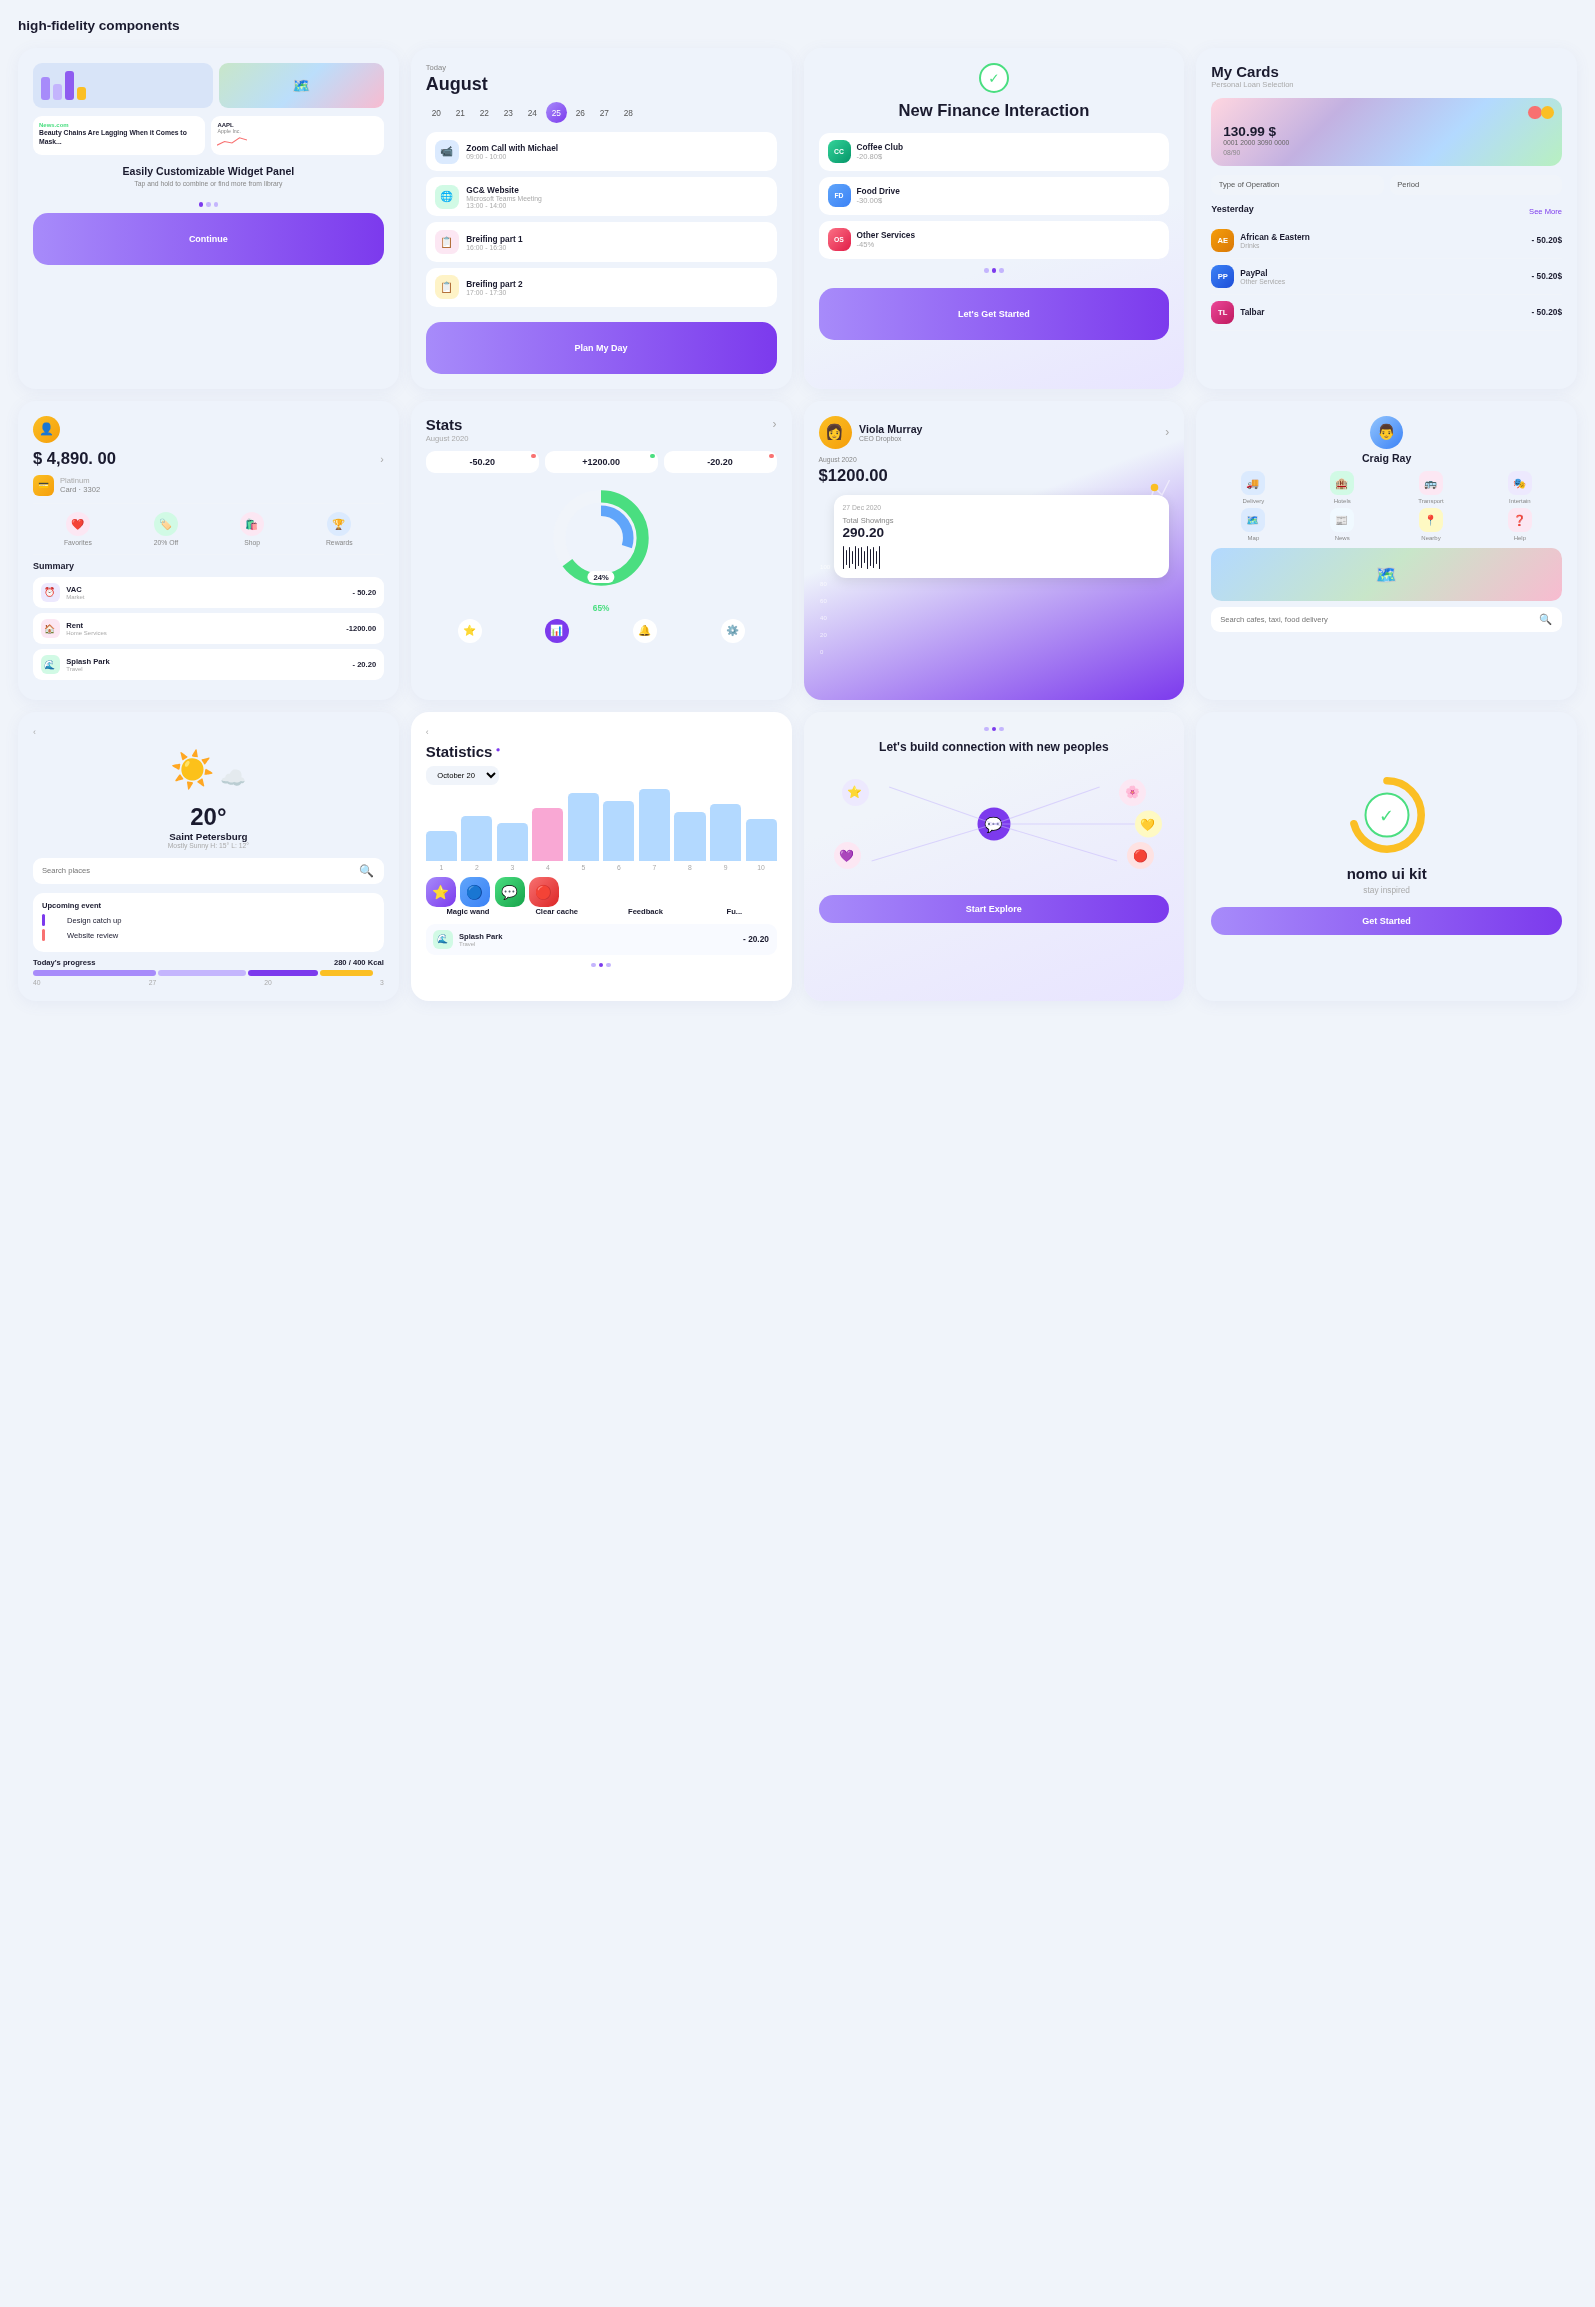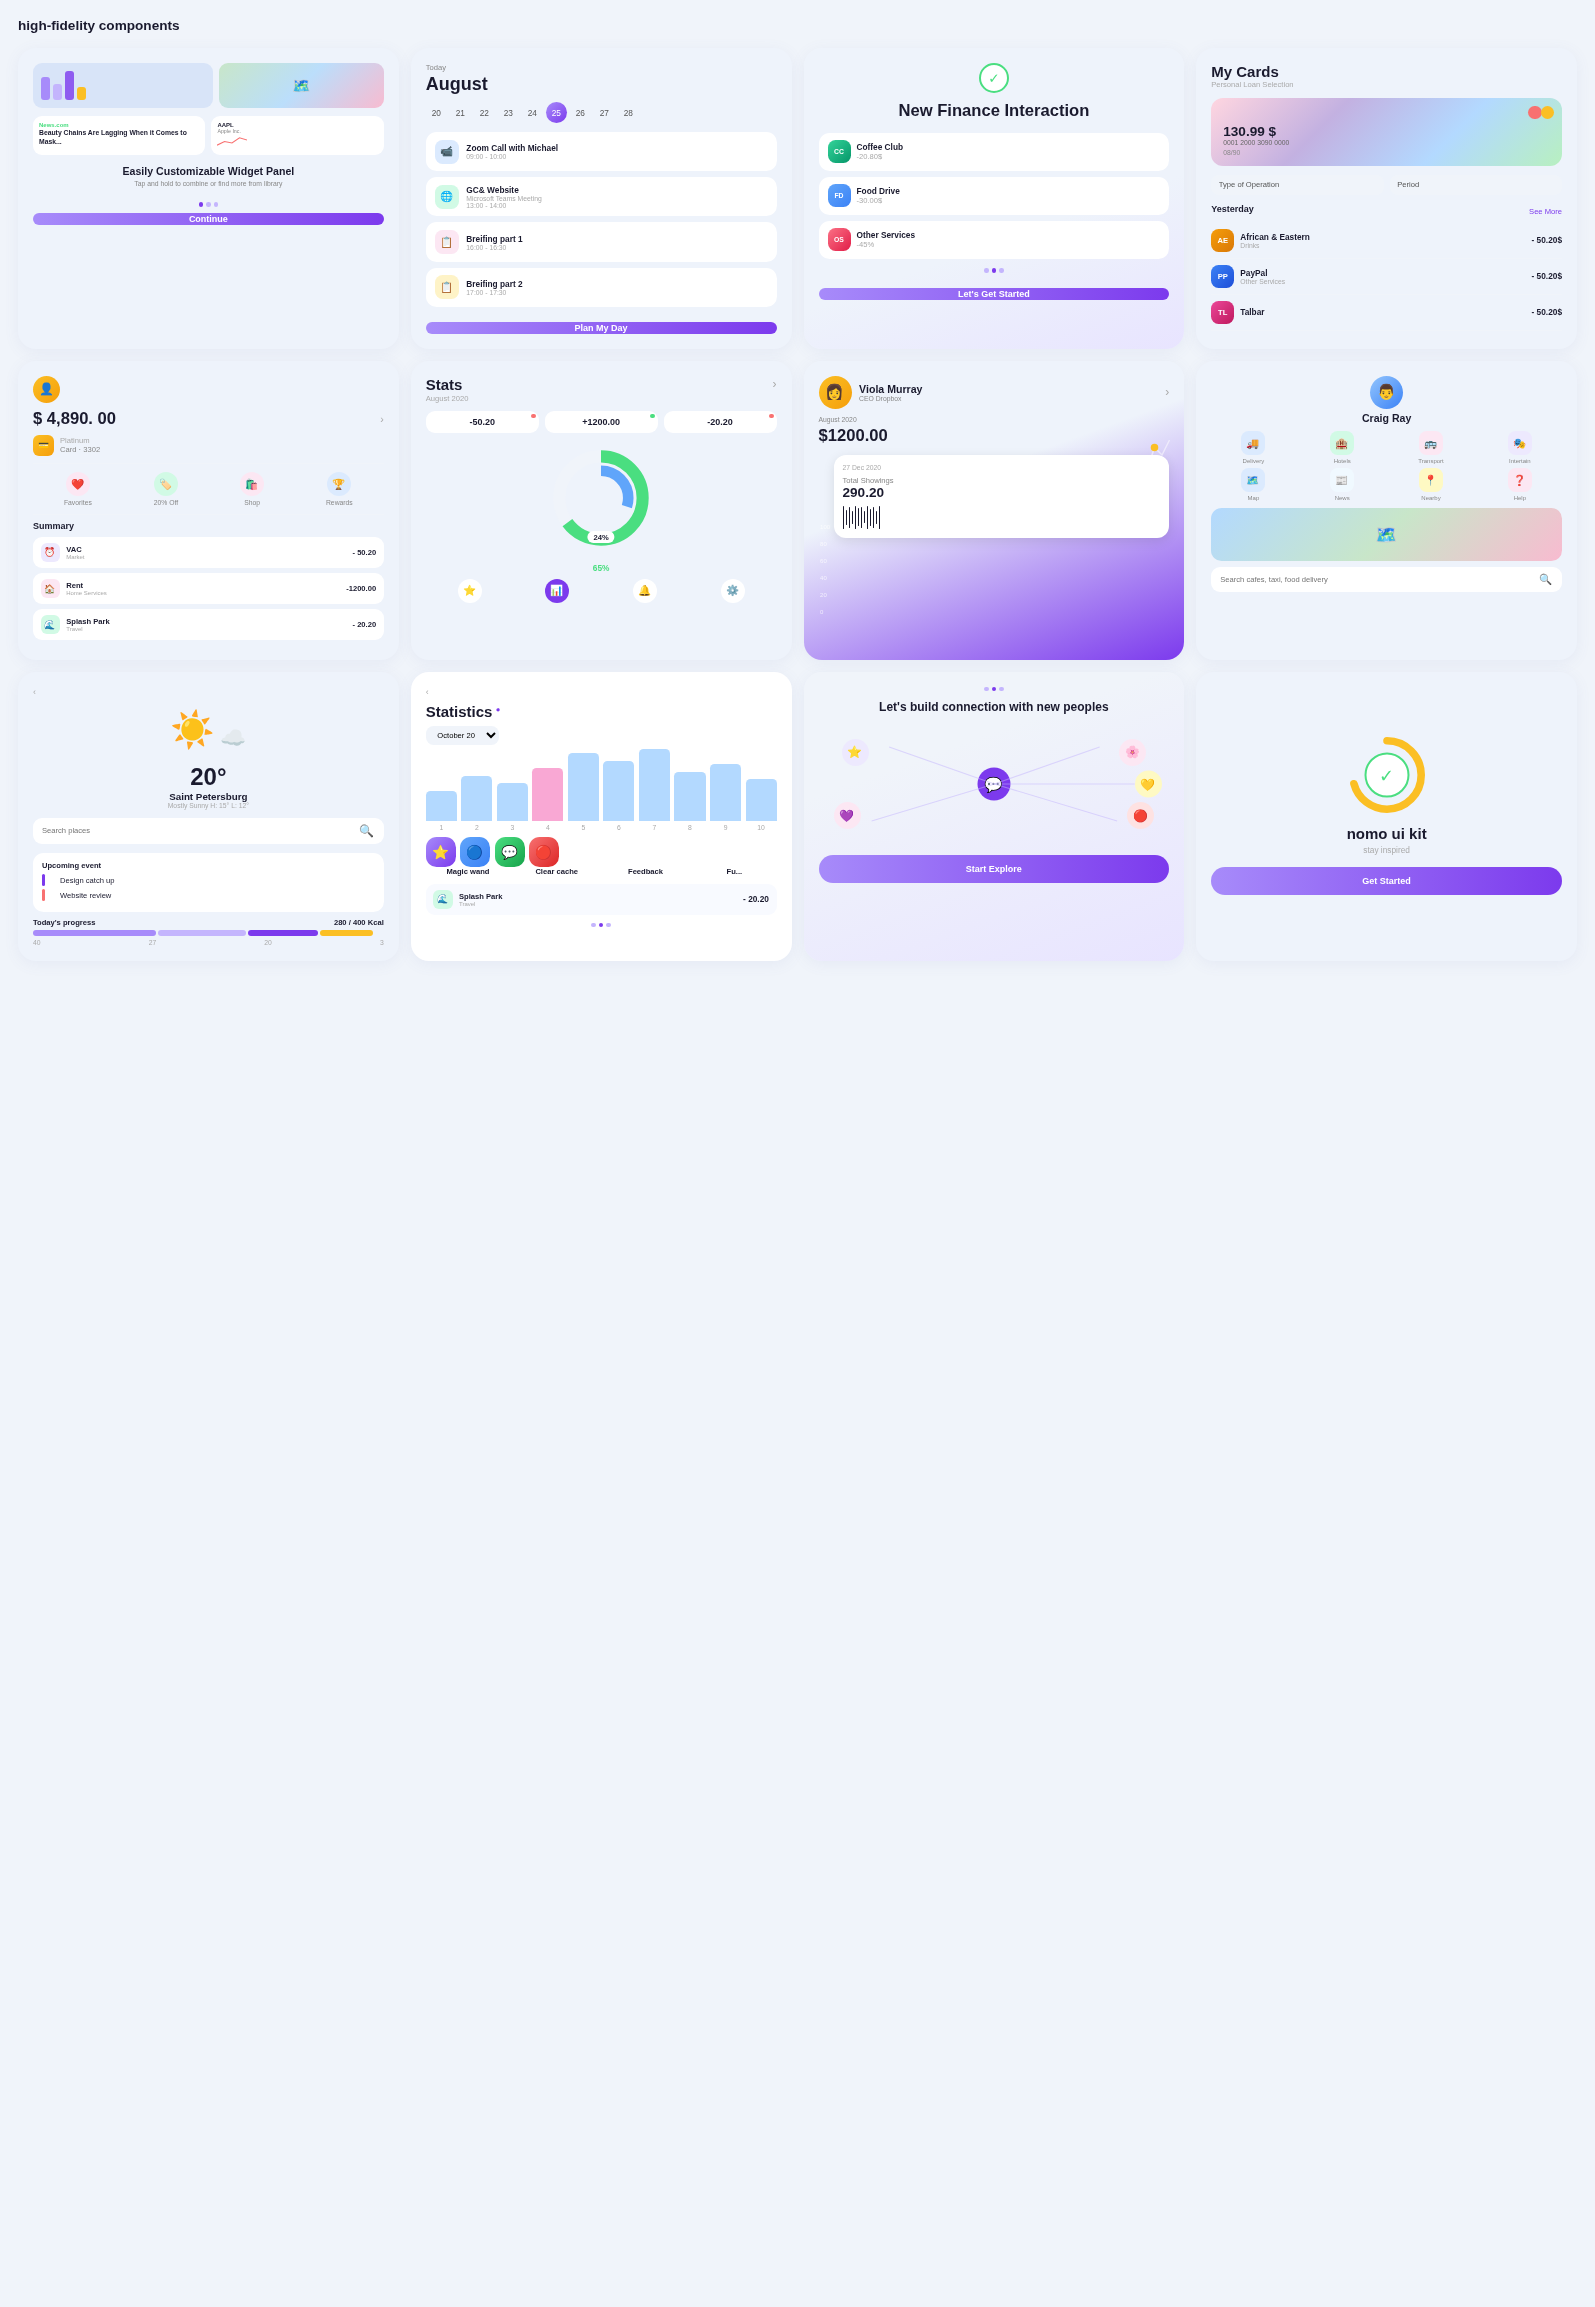--- a/index.html
+++ b/index.html
@@ -83,21 +83,21 @@
     .stock-name { font-size: 6px; font-weight: 700; color: #1a1a2e; }
     .stock-sub { font-size: 5.3px; color: #888; }
     .sparkline { width: 30px; height: 15px; }
     .card1-title { font-size: 10.6px; font-weight: 700; color: #1a1a2e; text-align: center; margin-top: 3px; }
     .card1-sub { font-size: 6.8px; color: #888; text-align: center; margin-top: 3px; margin-bottom: 9px; }
     .btn-primary {
       background: linear-gradient(90deg, #a78bfa, #7c3aed);
       color: #fff;
       border: none;
       border-radius: 15px;
-      padding: 1px 21px;
+      padding: 21px 21px;
       font-size: 9px;
       font-weight: 600;
       cursor: pointer;
       width: 100%;
     }
     .dots { display: flex; gap: 3px; margin: 6px 0; }
     .dot { width: 4.5px; height: 4.5px; border-radius: 50%; background: #c4b5fd; }
     .dot.active { background: #7c3aed; }
 
     
@@ -293,21 +293,21 @@
     .temp { font-size: 24px; font-weight: 800; color: #1a1a2e; text-align: center; }
     .city { font-size: 9.8px; font-weight: 600; color: #1a1a2e; text-align: center; }
     .weather-desc { font-size: 6.8px; color: #aaa; text-align: center; margin-bottom: 9px; }
     .weather-search {
       display: flex; align-items: center; gap: 6px;
       background: #fff; border-radius: 9px; padding: 6px 9px; margin-bottom: 9px;
     }
     .ws-input { flex: 1; border: none; background: transparent; font-size: 7.6px; color: #888; outline: none; }
     .upcoming-box { background: #fff; border-radius: 10.6px; padding: 7.6px 9px; margin-bottom: 6px; }
     .upcoming-title { font-size: 7.6px; font-weight: 700; color: #1a1a2e; margin-bottom: 4.5px; }
-    .event-pill { display: flex; align-items: center; gap: 15px; margin-bottom: 3px; }
+    .event-pill { display: flex; align-items: center; gap: 22px; margin-bottom: 3px; }
     .pill-bar { width: 3px; height: 12px; border-radius: 1.5px; }
     .pill-design { background: #7c3aed; }
     .pill-website { background: #f87171; }
     .pill-text { font-size: 7.6px; color: #1a1a2e; font-weight: 500; }
     .progress-section { margin-top: 6px; }
     .progress-header { display: flex; justify-content: space-between; font-size: 7.6px; color: #1a1a2e; font-weight: 600; margin-bottom: 3px; }
     .progress-bar-row { display: flex; gap: 2.3px; }
     .pb { height: 6px; border-radius: 3px; }
 
     

